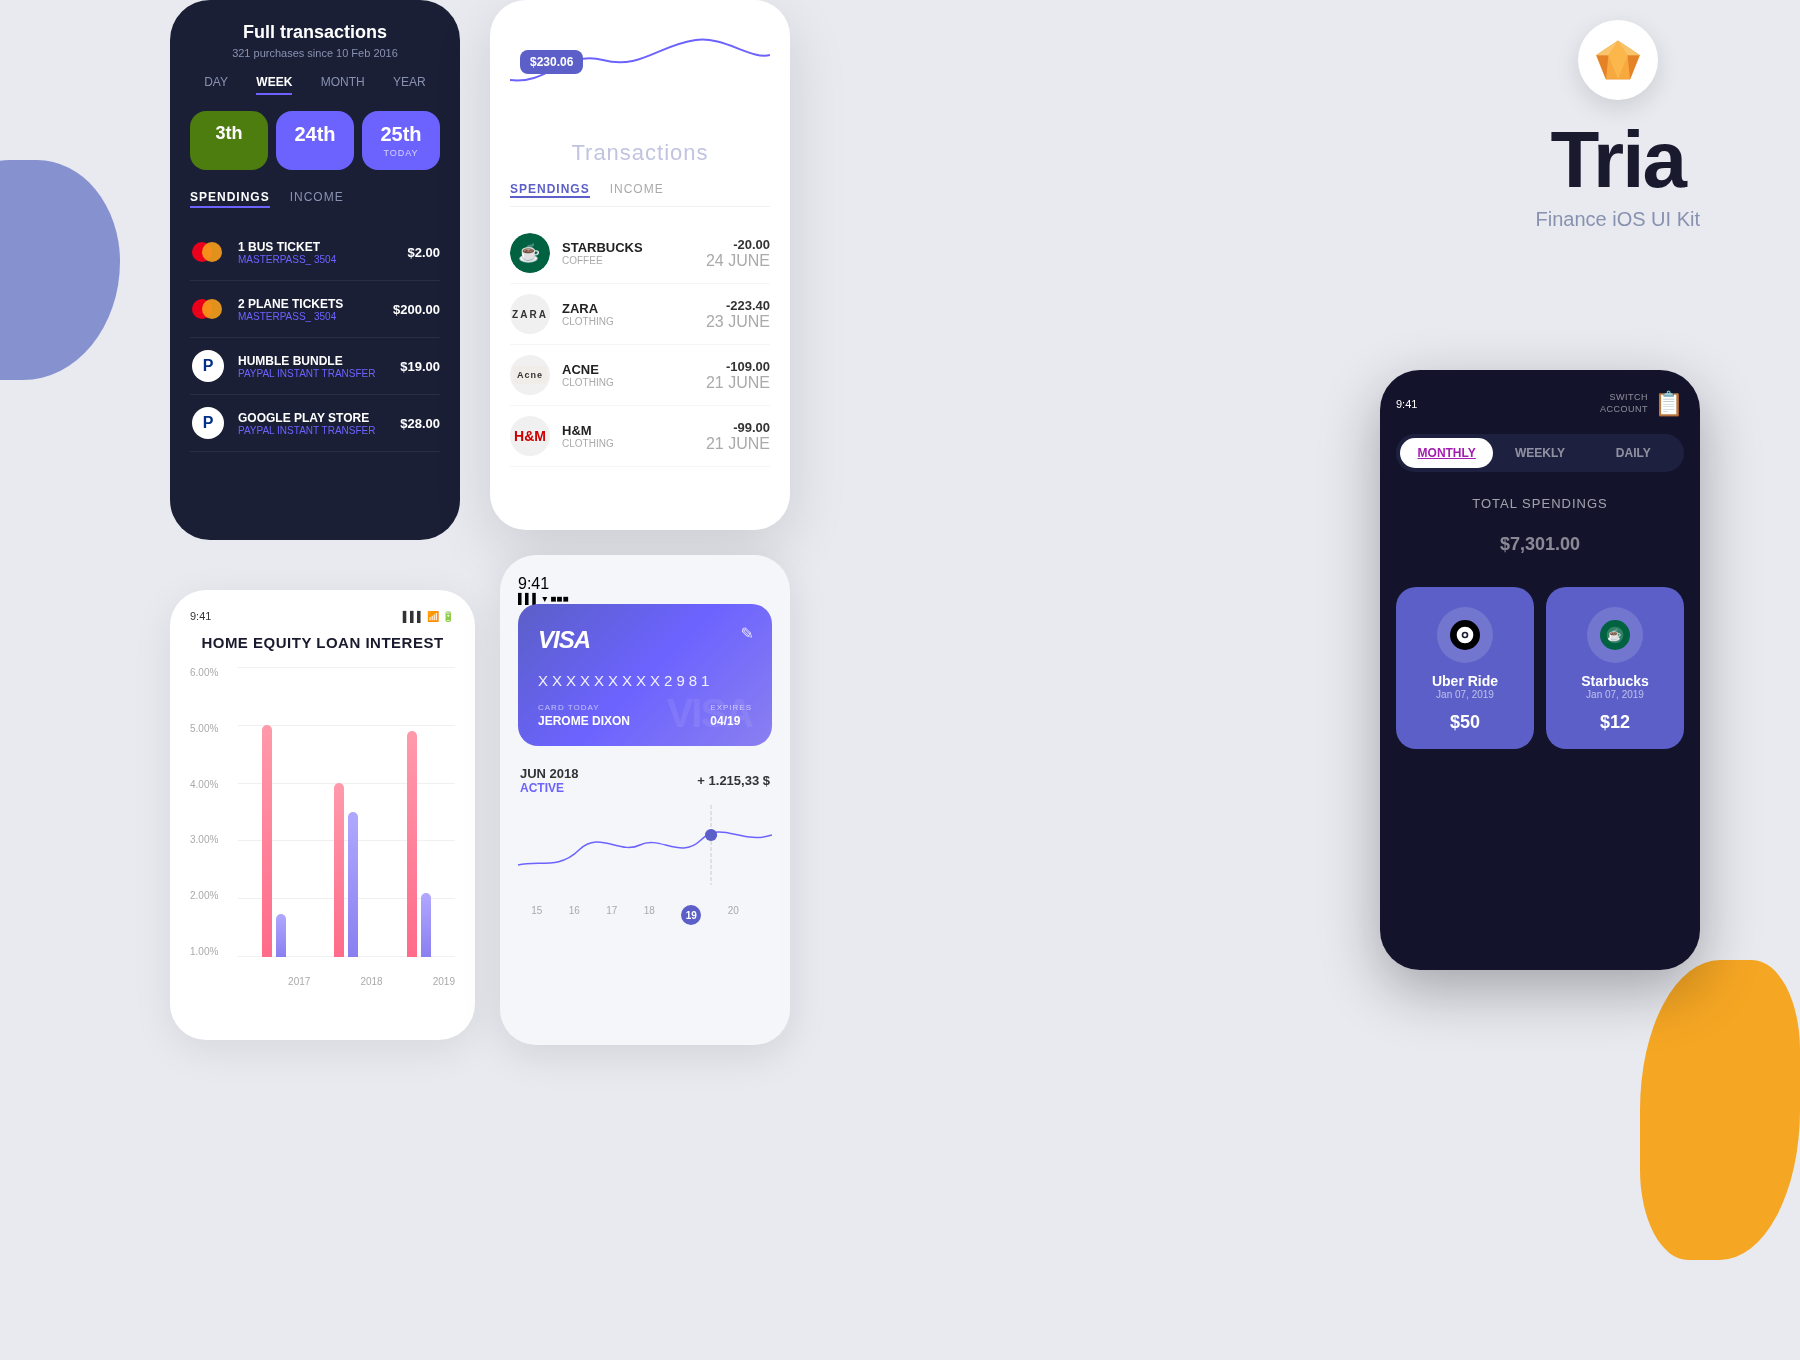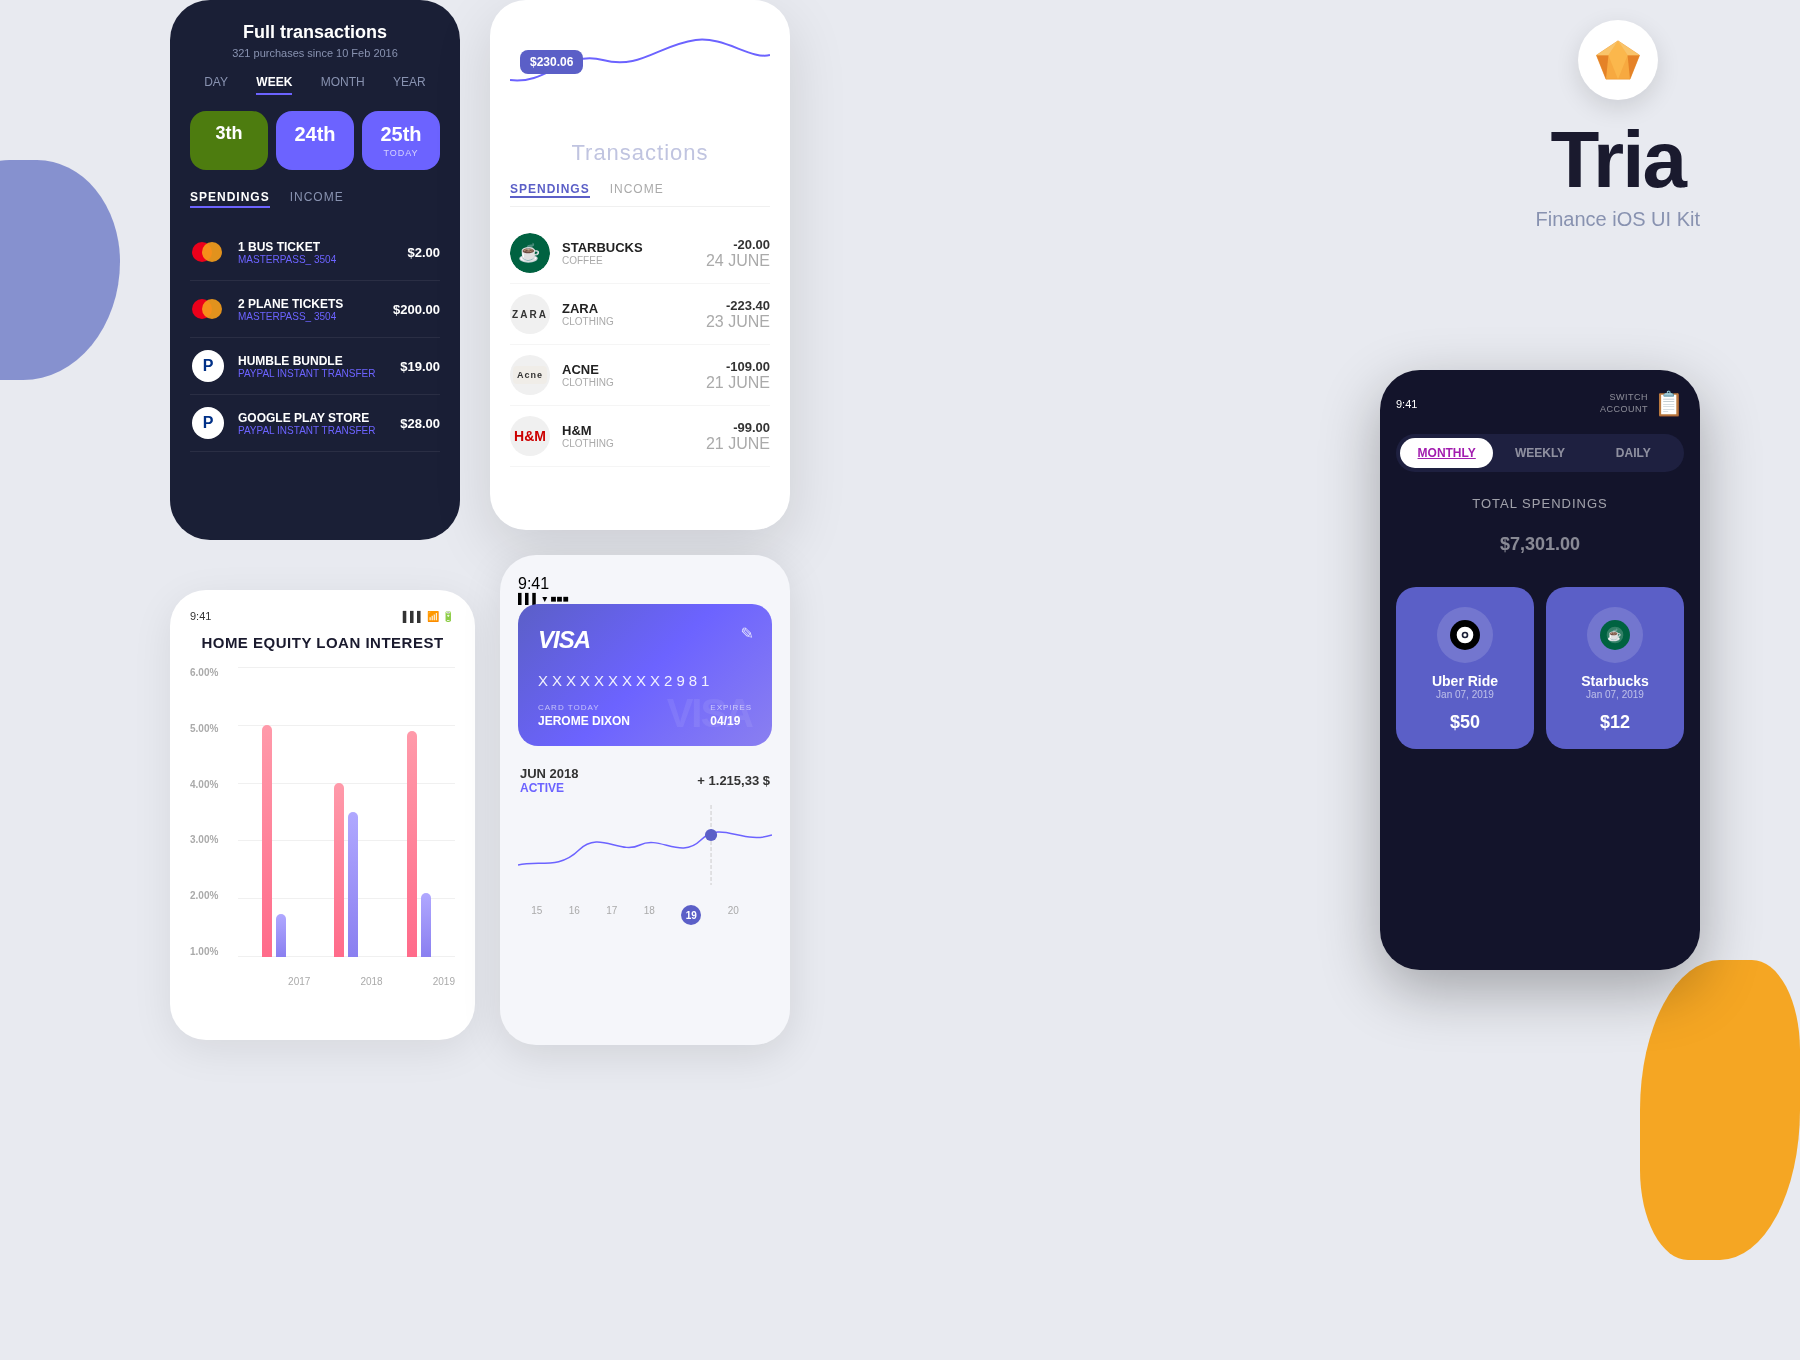--- a/index.html
+++ b/index.html
@@ -291,21 +291,20 @@
       position: absolute;
       left: 0;
       top: 0;
       bottom: 30px;
       display: flex;
       flex-direction: column;
       justify-content: space-between;
       font-size: 10px;
       color: #aaa;
       width: 42px;
-      font-weight: bold;
     }
     .bar-chart-area {
       position: absolute;
       left: 48px;
       right: 0;
       top: 0;
       bottom: 30px;
       display: flex;
       align-items: flex-end;
     }

